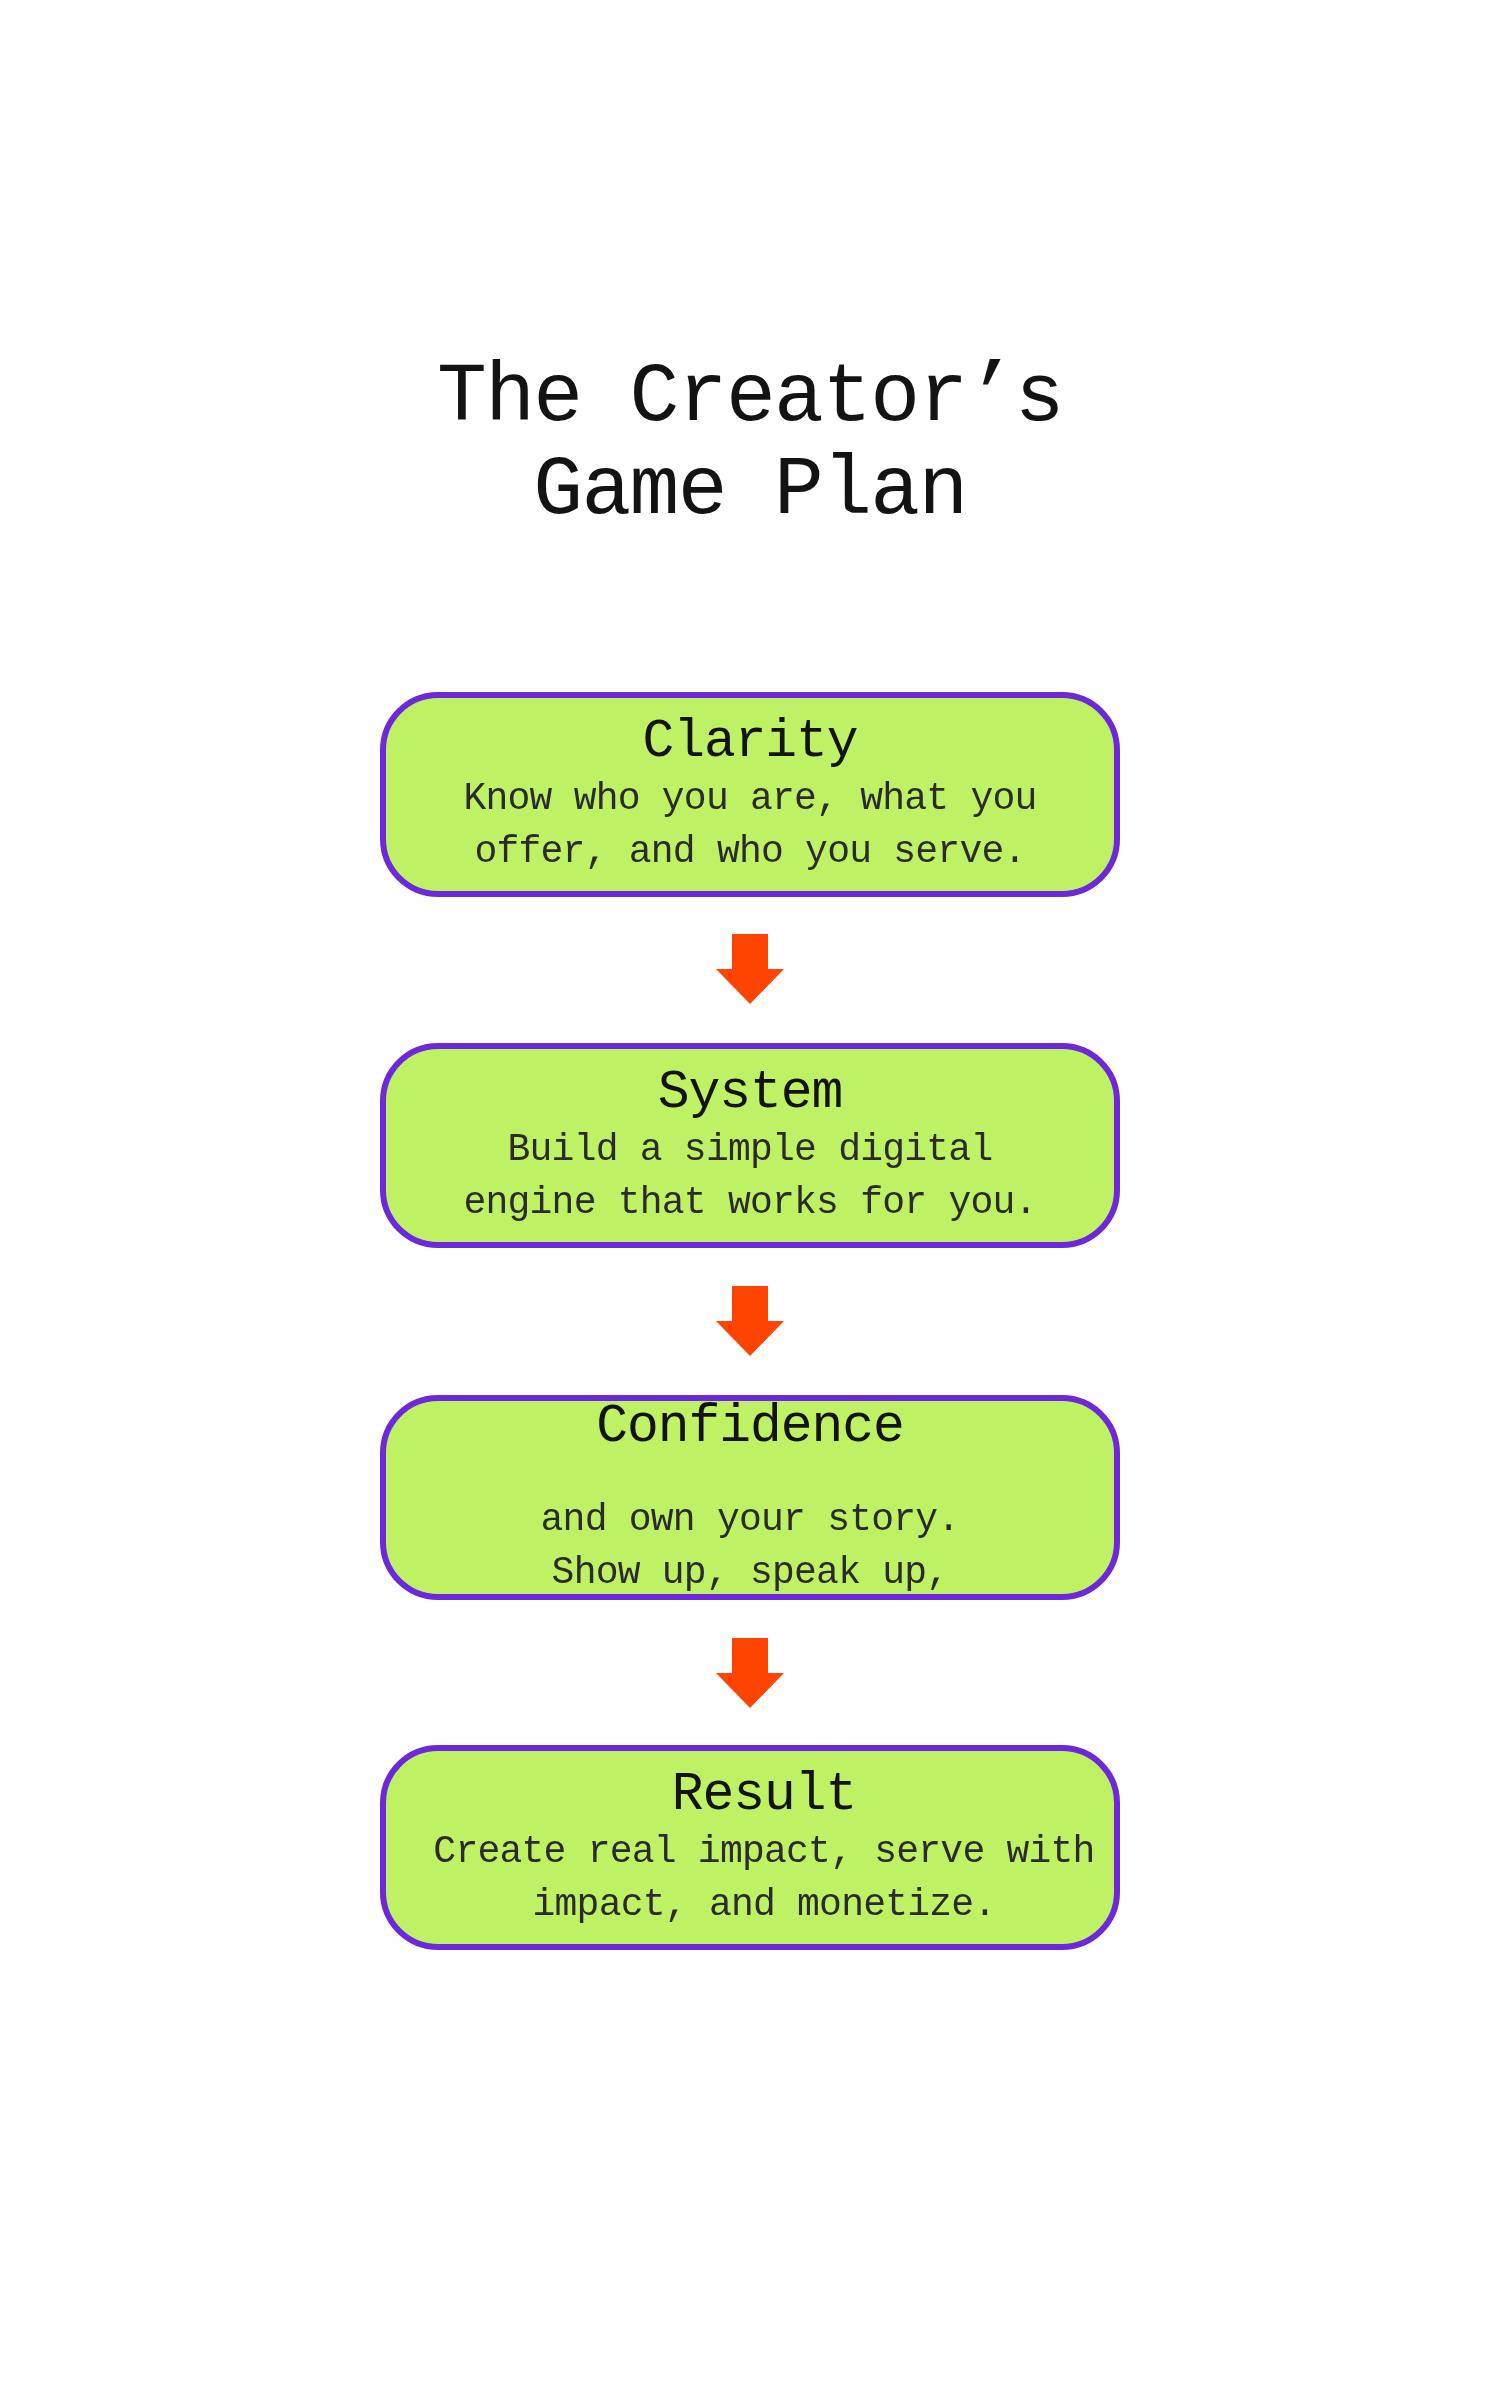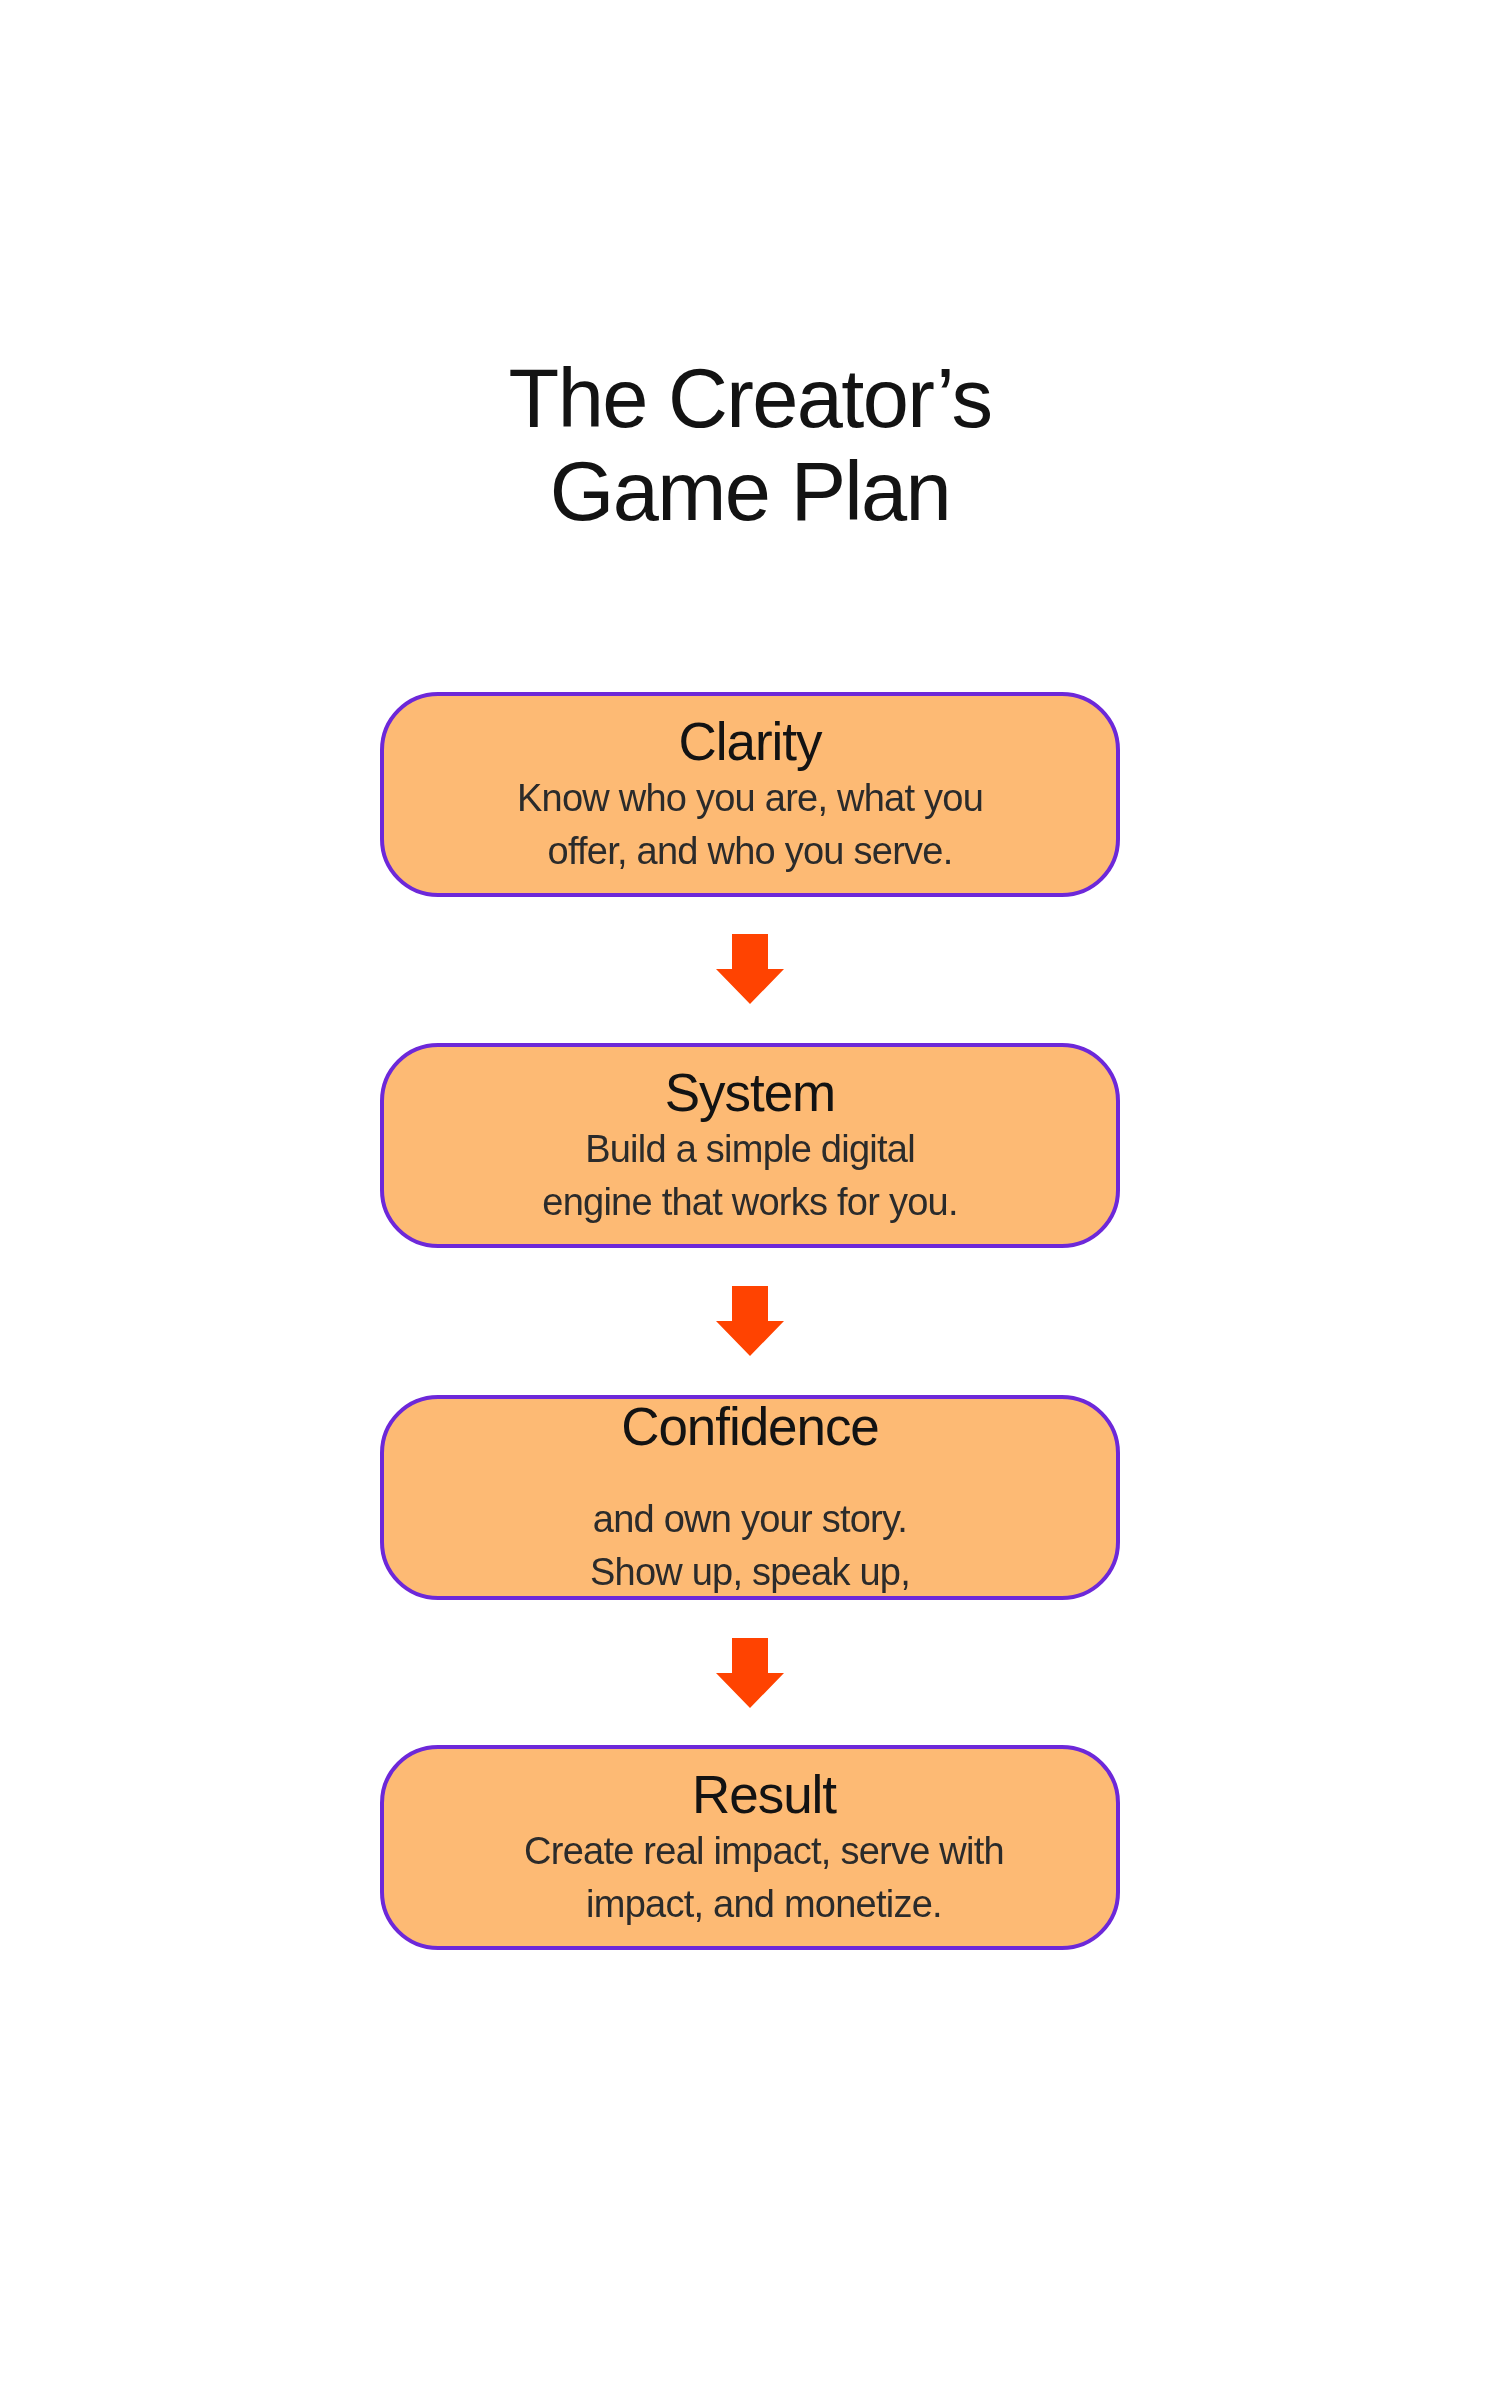--- a/index.html
+++ b/index.html
@@ -6,21 +6,21 @@
     margin: 0;
     padding: 0;
     background: #ffffff;
   }
   .canvas {
     position: relative;
     width: 1500px;
     height: 2188px;
     background: #ffffff;
     overflow: hidden;
-    font-family: Liberation Sans, sans-serif;
+    font-family: Liberation Mono, monospace;
     -webkit-font-smoothing: antialiased;
   }
   
   .title {
     position: absolute;
     top: 352px;
     left: 0;
     width: 100%;
     text-align: center;
     font-size: 83px;
@@ -29,23 +29,23 @@
     letter-spacing: -0.02em;
     color: #131313;
   }
   
   .box {
     position: absolute;
     left: 380px;
     width: 740px;
     height: 205px;
     box-sizing: border-box;
-    border: 4px solid #6d28d9;
+    border: 6px solid #6d28d9;
     border-radius: 58px;
-    background: #fdba74;
+    background: #bef264;
     display: flex;
     flex-direction: column;
     align-items: center;
     justify-content: center;
     text-align: center;
   }
   .box-heading {
     margin: 0;
     font-size: 53px;
     line-height: 60px;

